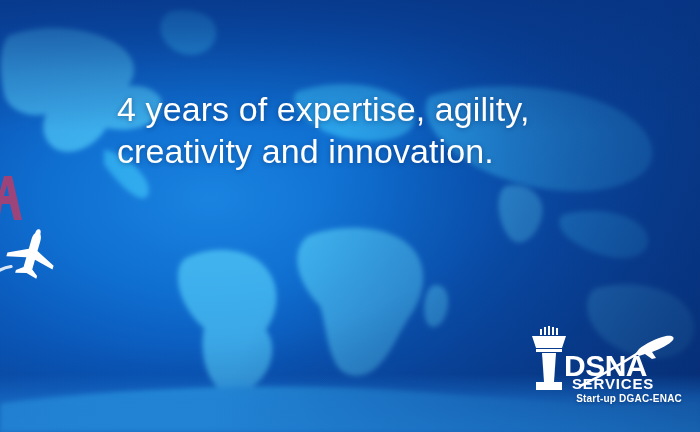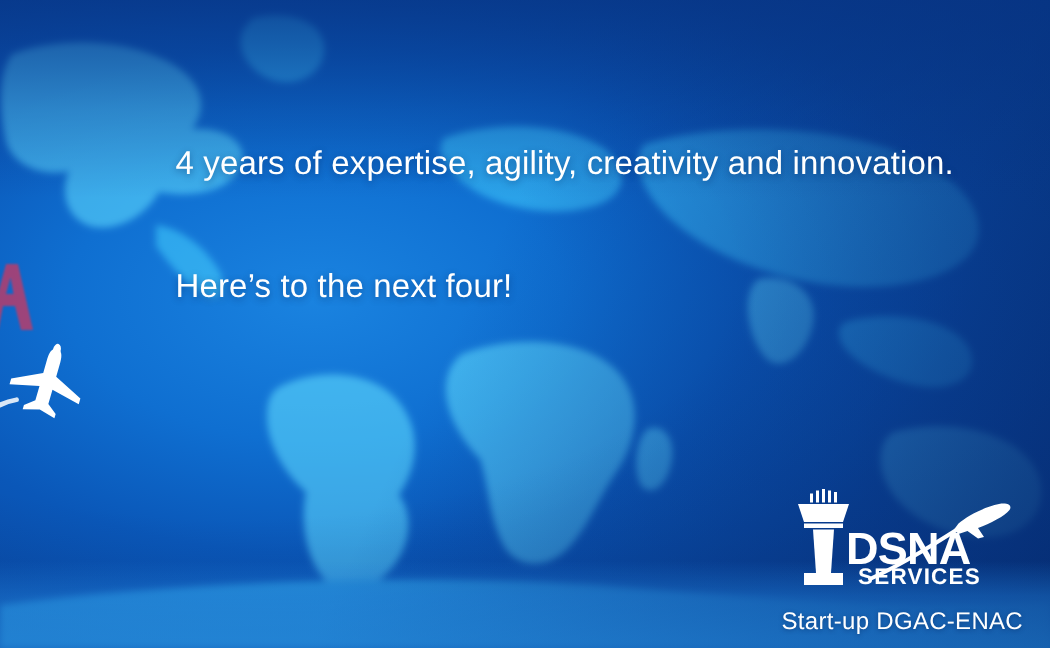--- a/index.html
+++ b/index.html
@@ -83,21 +83,21 @@
   .red-mark svg { width: 100%; height: 100%; }
   .red-mark path { fill: #d4365c; }
 
   
   .headline {
     position: absolute;
     left: 117px;
     top: 46px;
     width: 520px;
     color: #ffffff;
-    font-size: 22px;
+    font-size: 34px;
     line-height: 42px;
     font-weight: 400;
     letter-spacing: 0.1px;
     text-shadow: 0 1px 5px rgba(3,35,90,0.45);
     white-space: pre-line;
   }
   .headline .line2 {
     display: block;
     margin-top: 40px;
   }
@@ -122,24 +122,24 @@
   .logo-white { fill: #ffffff; }
   .logo-swoosh {
     fill: none;
     stroke: #ffffff;
     stroke-width: 2.6;
     stroke-linecap: round;
   }
   .logo-tagline {
     position: absolute;
     right: 6px;
-    bottom: 0;
+    bottom: 20px;
     color: #ffffff;
-    font-size: 16px;
-    font-weight: 400;
+    font-size: 10px;
+    font-weight: 700;
     letter-spacing: 0.2px;
     text-shadow: 0 1px 3px rgba(3,35,90,0.5);
     white-space: nowrap;
   }
 </style>
 </head>
 <body>
 
 <div id="card">
 
@@ -202,21 +202,20 @@
           L41 48 L41 51 L30 48 L19 51 L19 48 L25.5 43 L25.5 33 L6 37.5 L6 33.5 L25.5 24 L25.5 14
           C25.5 9 27 6 30 6 Z"></path>
         <ellipse class="body" cx="30" cy="7" rx="2.6" ry="4.4"></ellipse>
       </g>
       <path class="trail" d="M-2 44 C2 42 6 41 9 40.5"></path>
     </svg>
   </div>
 
   <div class="headline">
     <span>4 years of expertise, agility, creativity and innovation.</span>
-    <span class="line2">Here’s to the next four!</span>
   </div>
 
   <div class="logo">
     <div class="logo-mark">
       <svg viewBox="0 0 178 66" aria-hidden="true">
 
         <g>
           <path class="logo-swoosh" d="M74 60 C96 50 118 36 140 22"></path>
           <path class="logo-white" d="M133 23 C139 18 150 12 160 10 C166 9 169 11 167 14
             C164 18 154 23 146 26 L150 32 L146 33 L139 28 L133 30 L130 27 Z"></path>

